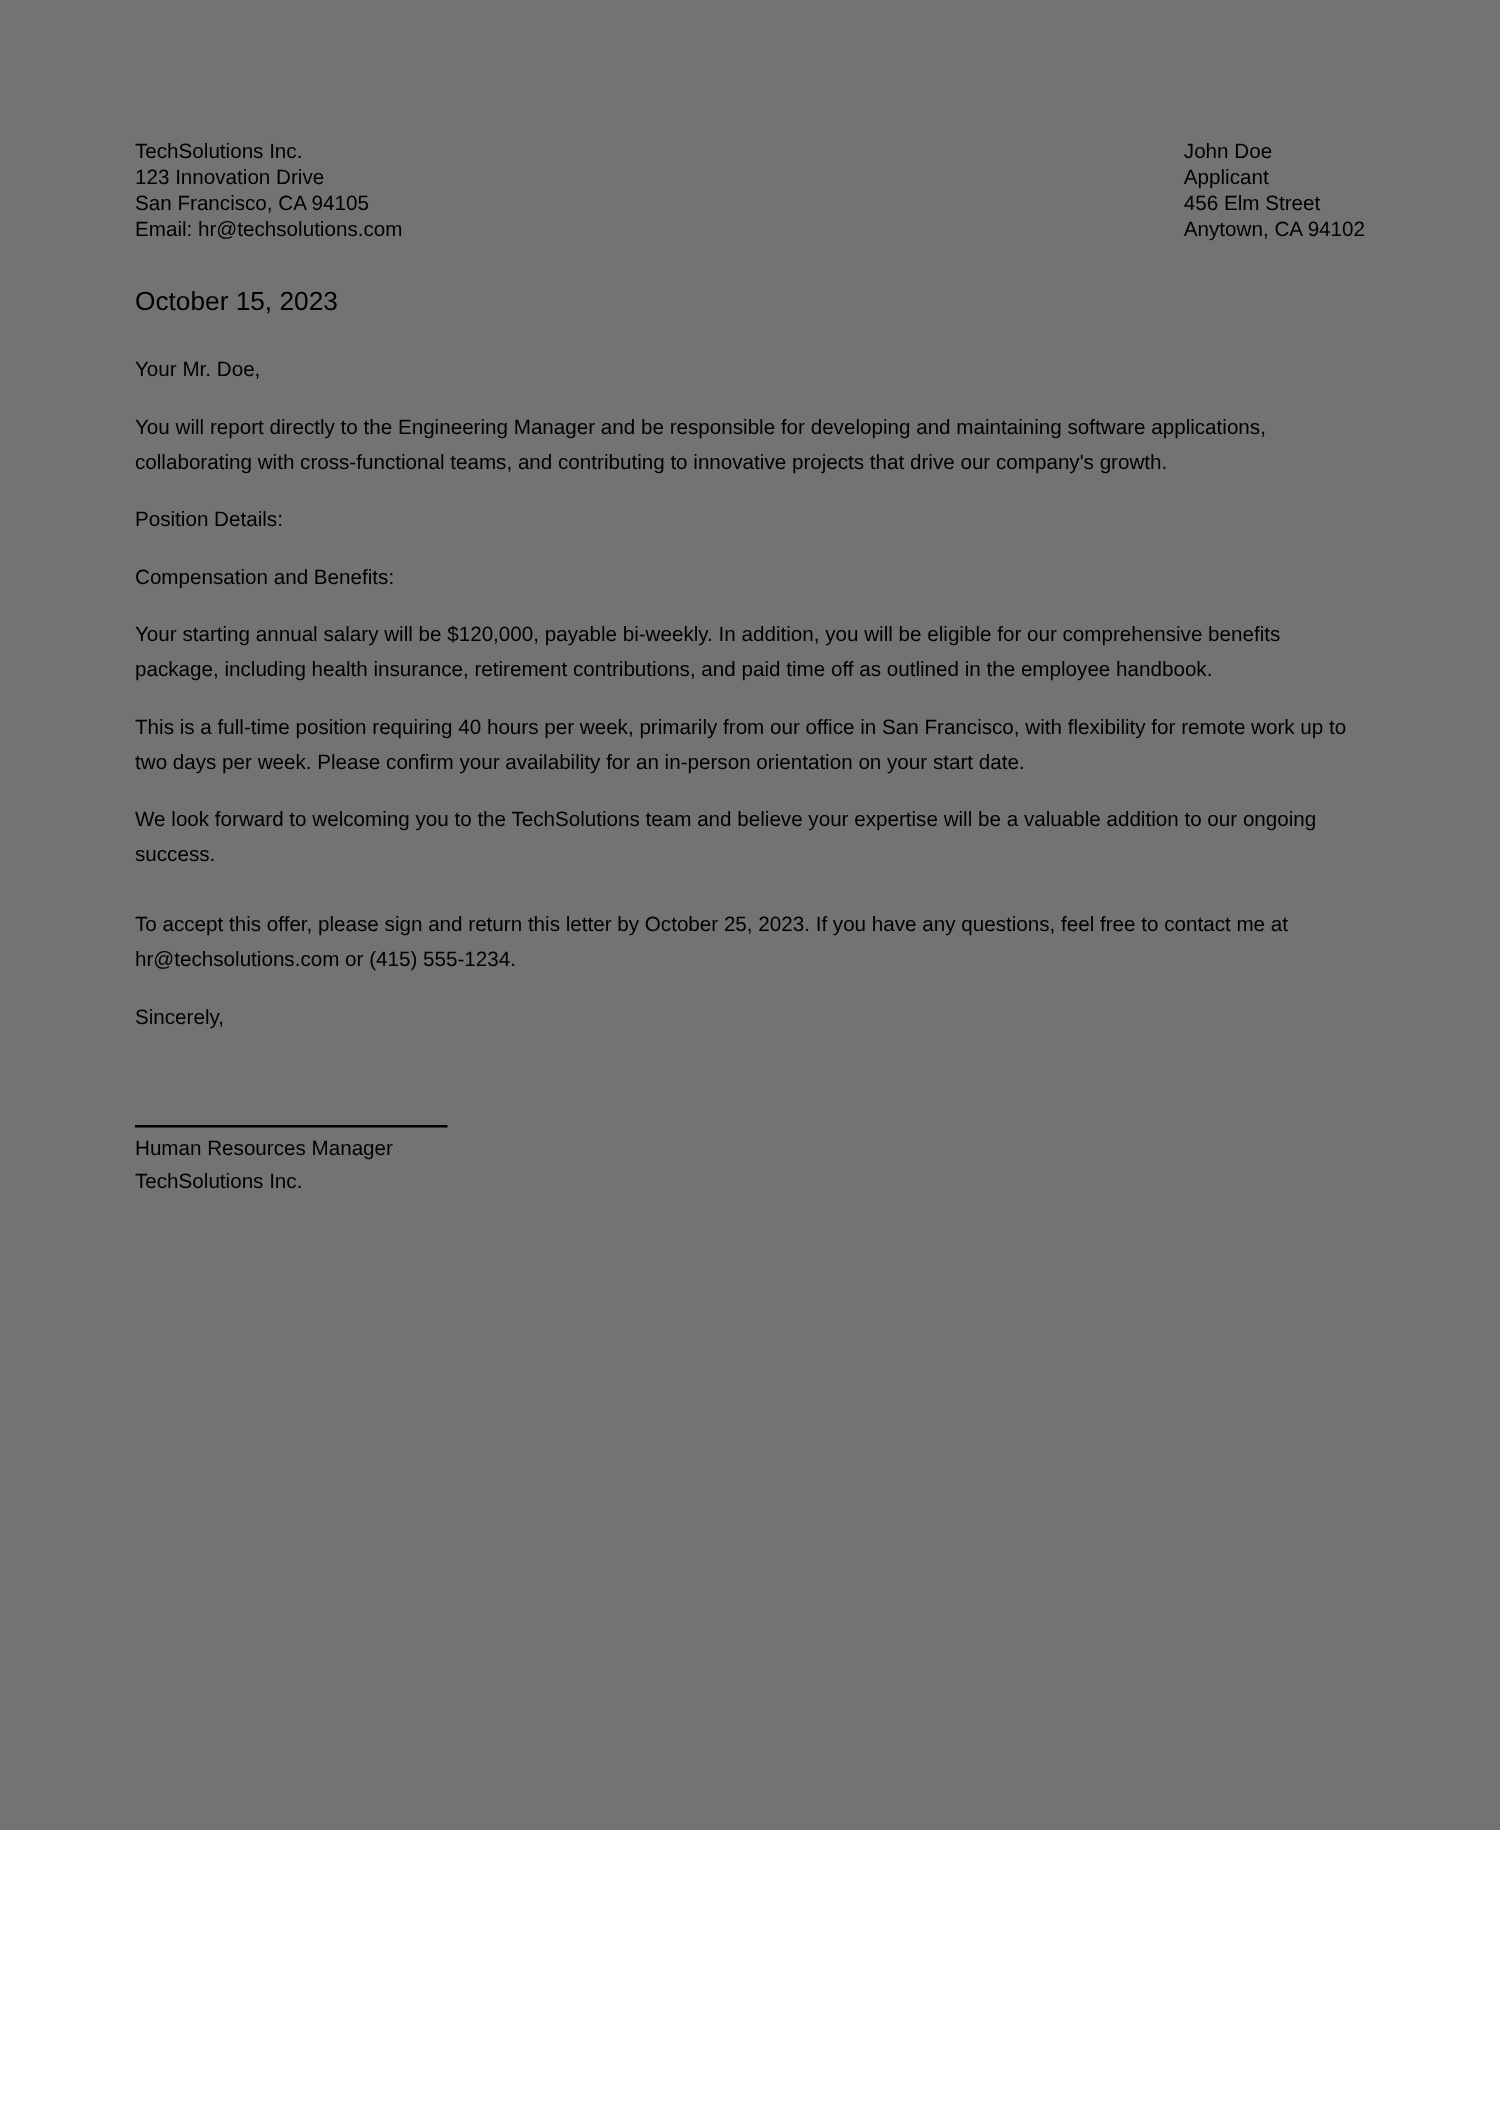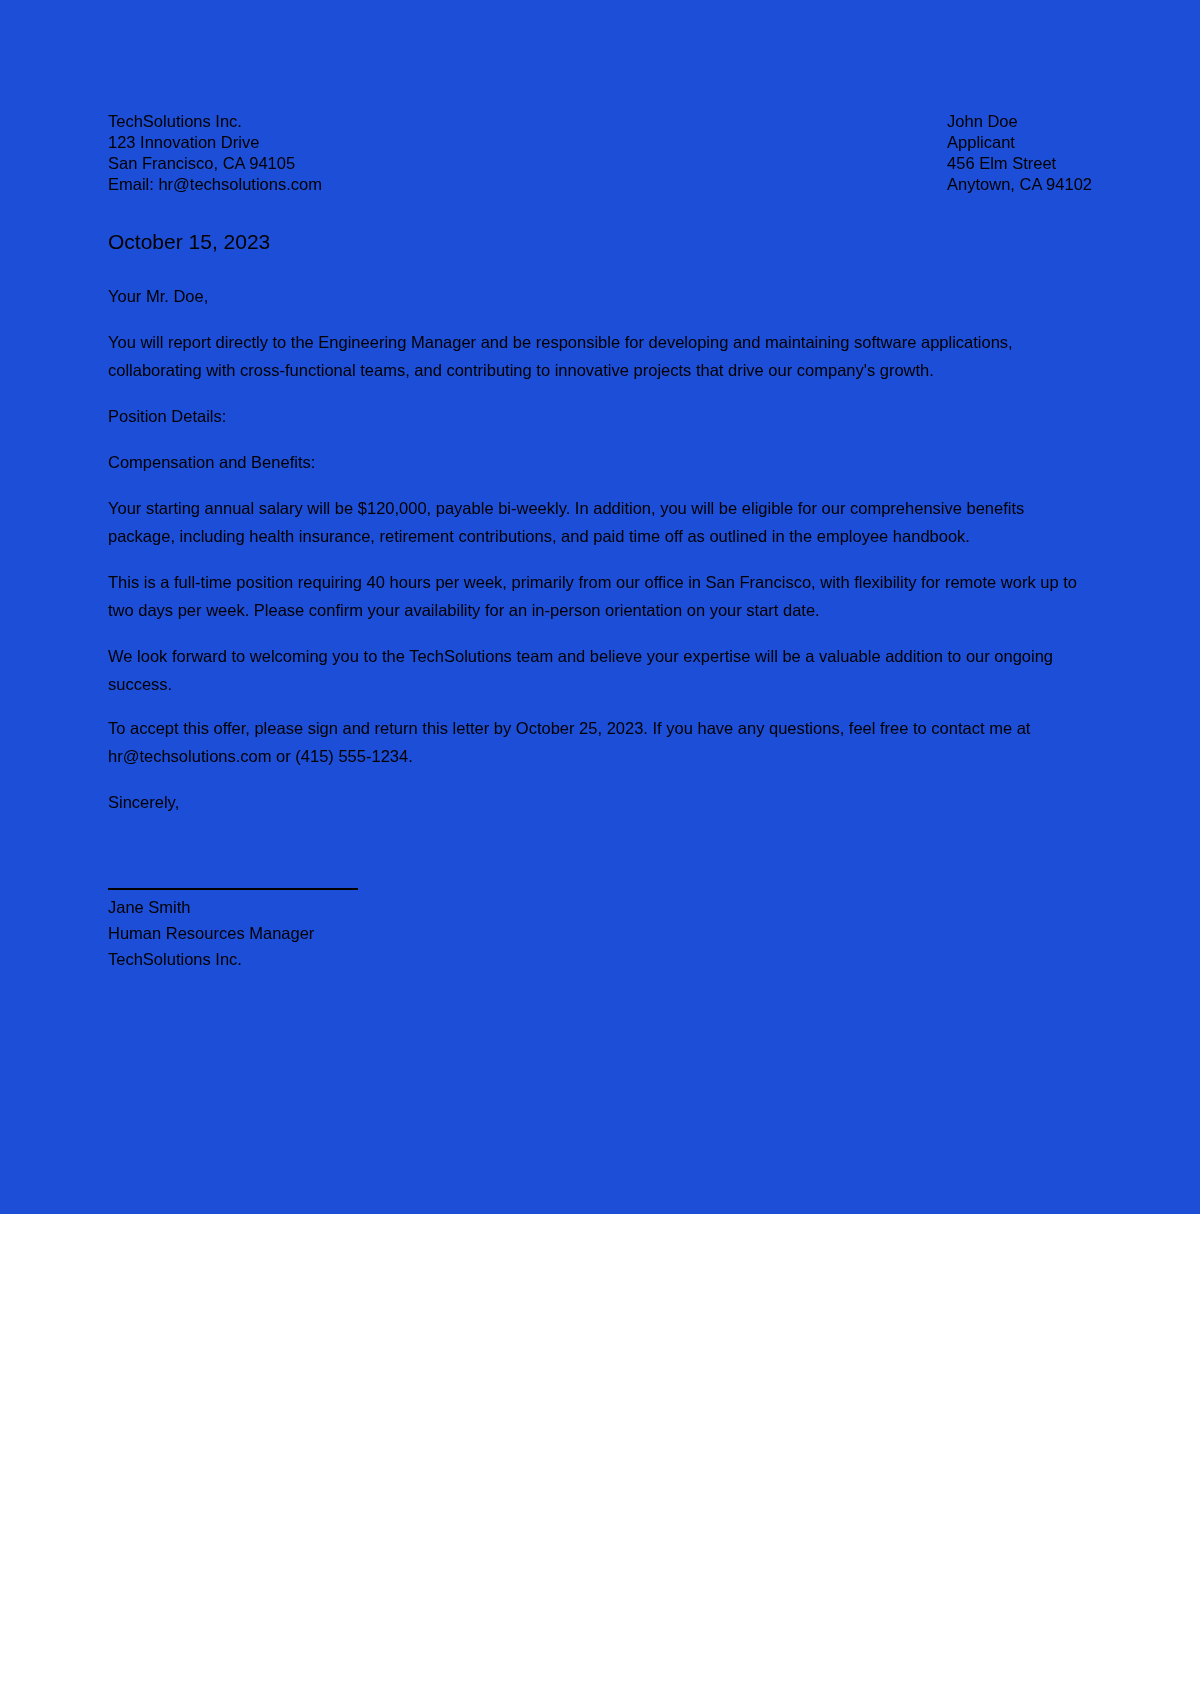--- a/index.html
+++ b/index.html
@@ -10,23 +10,23 @@
   body {
     width: 1200px;
     height: 1697px;
     font-family: "Liberation Sans", "DejaVu Sans", sans-serif;
     color: #000000;
     -webkit-font-smoothing: antialiased;
   }
   .page {
     box-sizing: border-box;
     width: 1200px;
-    height: 1214px;
+    height: 1464px;
     padding: 111px 108px 0 108px;
-    background: #1d4ed8;
+    background: #737373;
     overflow: hidden;
   }
   .header {
     display: flex;
     justify-content: space-between;
     align-items: flex-start;
     font-size: 16.5px;
     line-height: 21px;
   }
   .sender { text-align: left; }
@@ -35,21 +35,21 @@
     font-size: 21px;
     line-height: 28px;
     margin-top: 33px;
   }
   p.letter-p {
     font-size: 16.5px;
     line-height: 28px;
     margin: 18px 0 0 0;
   }
   p.salutation { margin-top: 26px; }
-  p.accept-p { margin-top: 16px; }
+  p.accept-p { margin-top: 28px; }
   .sig-block {
     margin-top: 72px;
     font-size: 16.5px;
     line-height: 26px;
   }
   .sig-rule {
     width: 250px;
     height: 0;
     border-top: 2px solid #000000;
     margin: 0 0 4px 0;
@@ -92,18 +92,17 @@
   <p class="letter-p">This is a full-time position requiring 40 hours per week, primarily from our office in San Francisco, with flexibility for remote work up to two days per week. Please confirm your availability for an in-person orientation on your start date.</p>
 
   <p class="letter-p">We look forward to welcoming you to the TechSolutions team and believe your expertise will be a valuable addition to our ongoing success.</p>
 
   <p class="letter-p accept-p">To accept this offer, please sign and return this letter by October 25, 2023. If you have any questions, feel free to contact me at hr@techsolutions.com or (415) 555-1234.</p>
 
   <p class="letter-p">Sincerely,</p>
 
   <div class="sig-block">
     <div class="sig-rule"></div>
-    <div>Jane Smith</div>
     <div>Human Resources Manager</div>
     <div>TechSolutions Inc.</div>
   </div>
 
 </div>
 
 </body></html>

